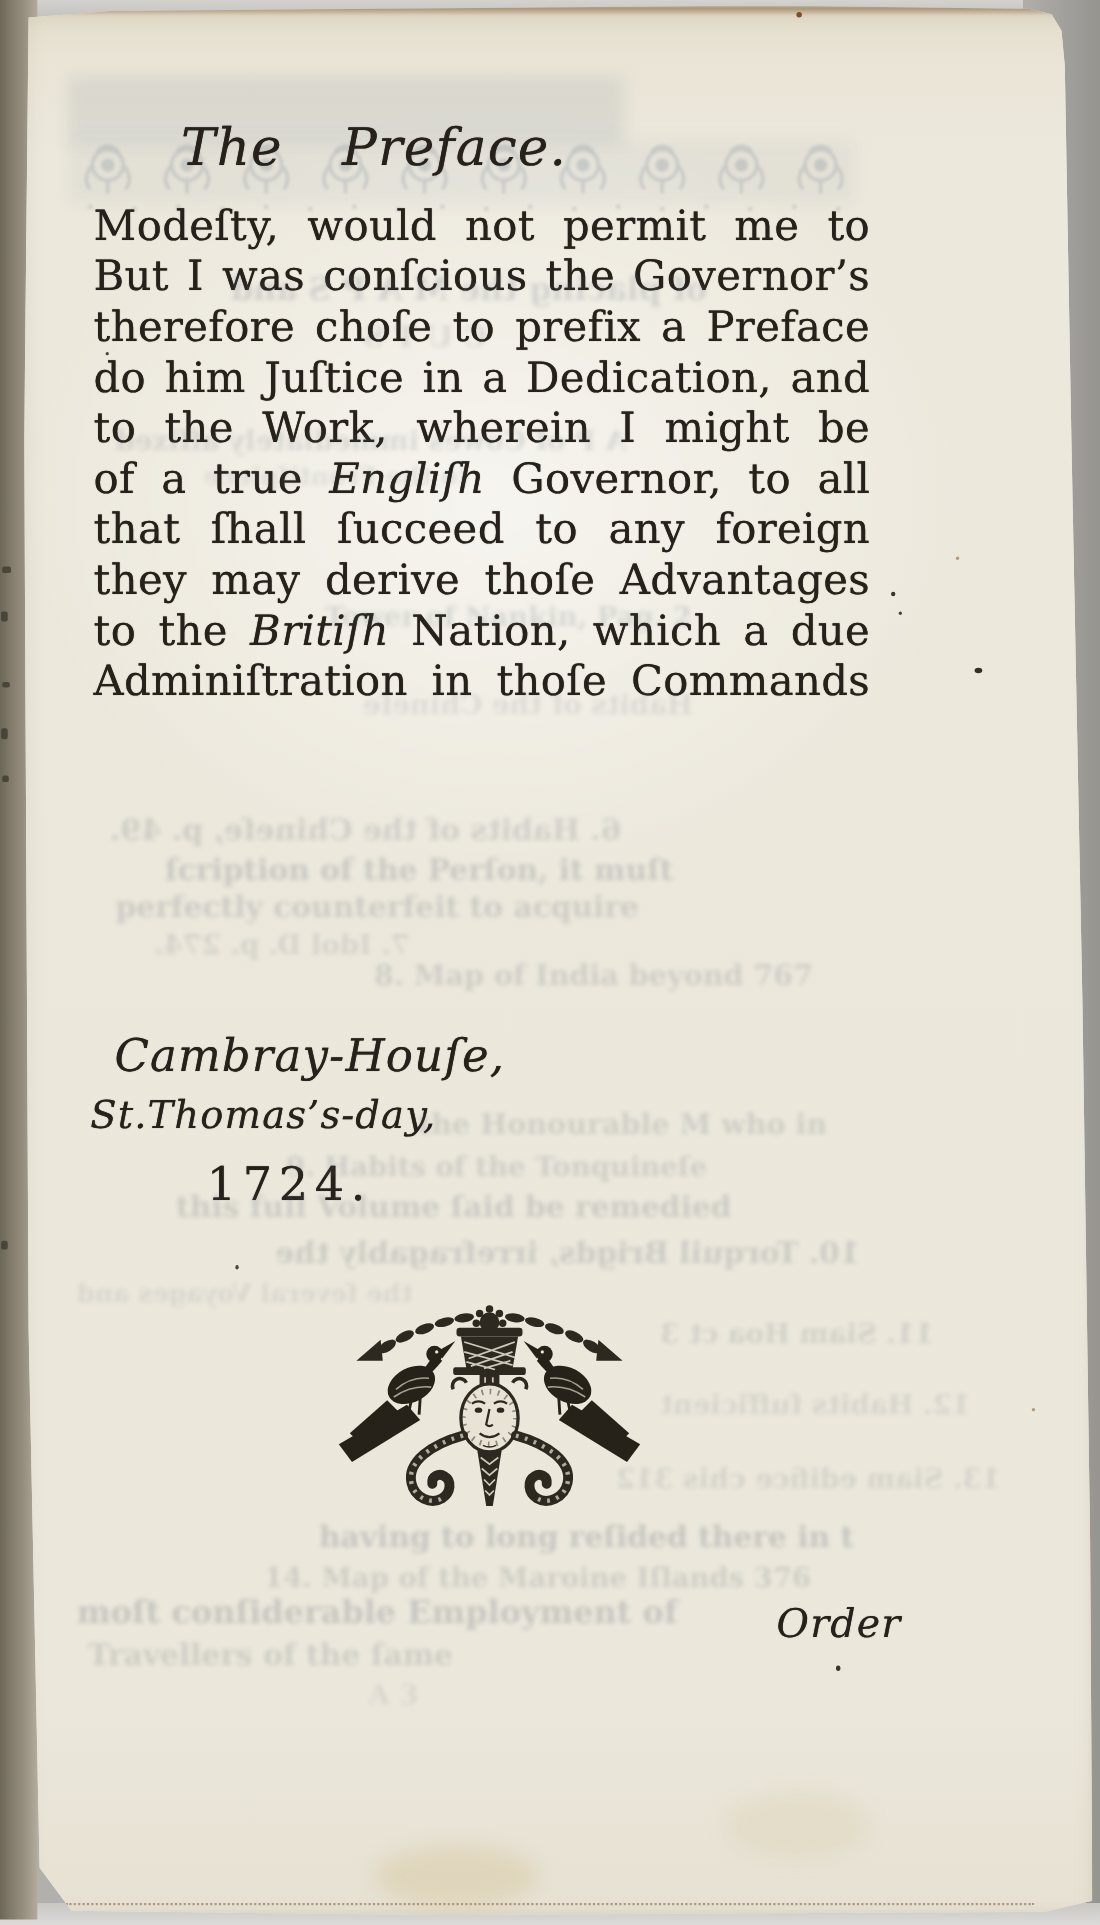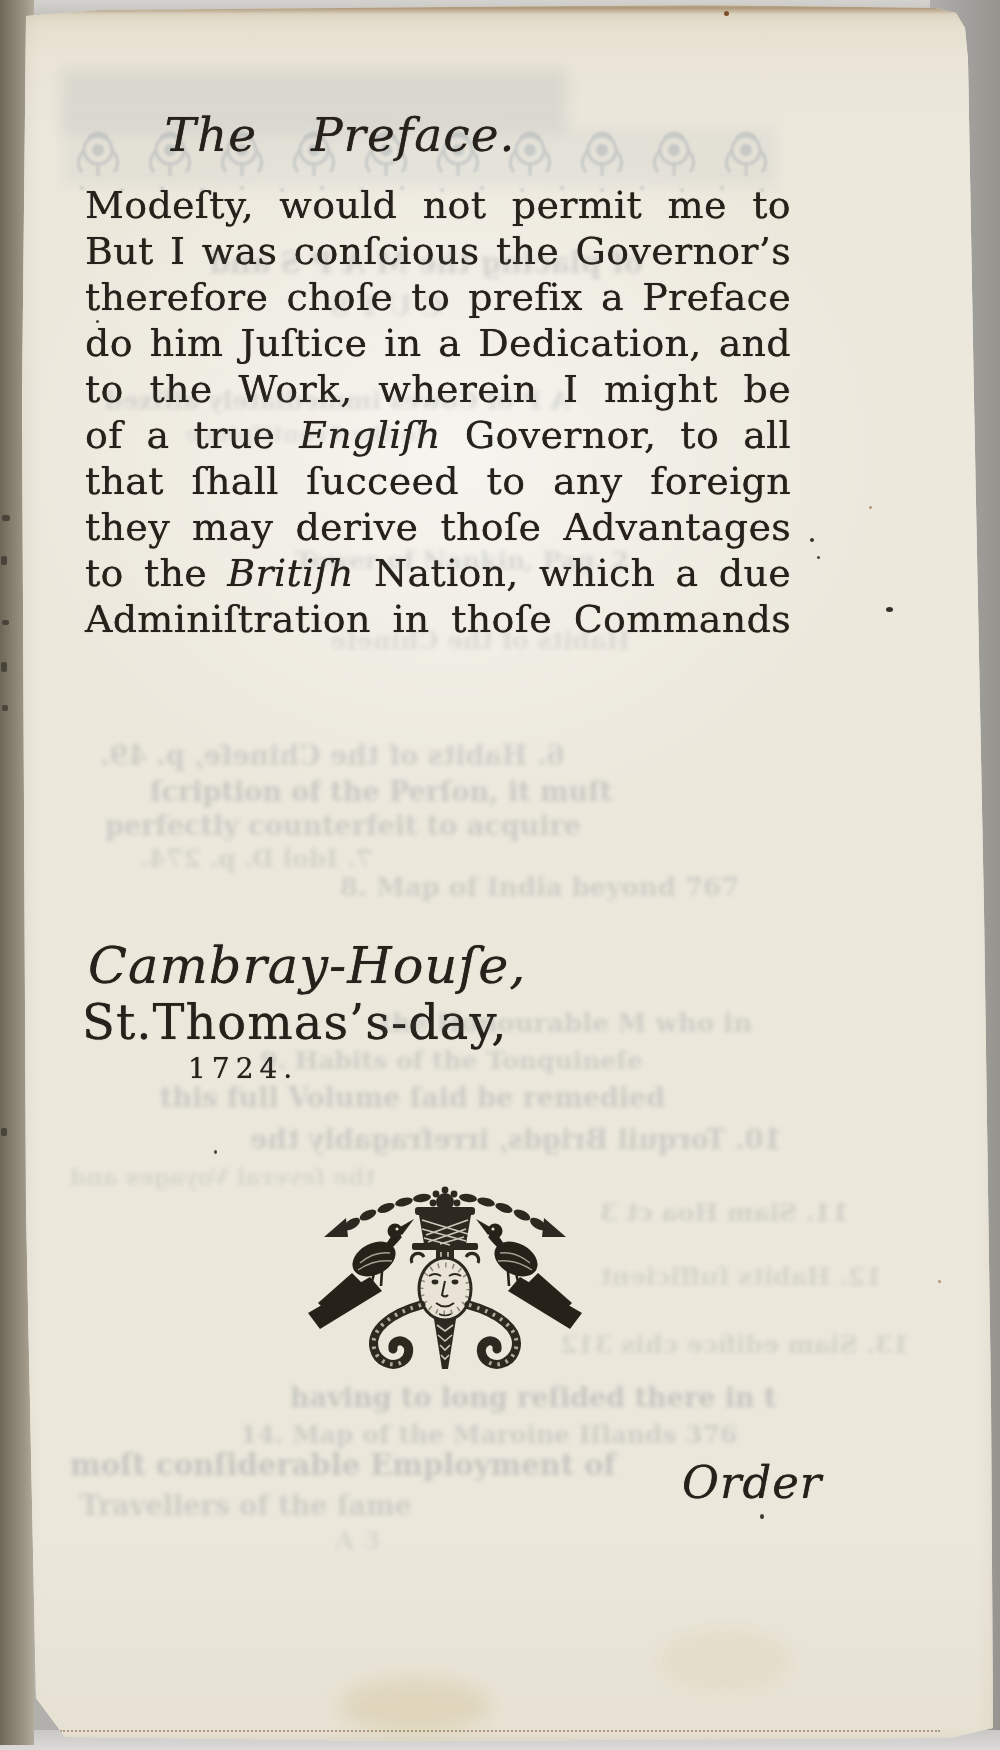--- a/index.html
+++ b/index.html
@@ -33,24 +33,24 @@
   .page-bottom-edge{position:absolute;left:60px;top:1730px;width:880px;height:0;
     border-top:2px dotted rgba(120,78,42,.5);}
   
   .ink{color:#26211a;text-shadow:0 0 .7px rgba(38,33,26,.85);}
   .title{position:absolute;left:140px;top:78px;width:400px;text-align:center;
     font-style:italic;font-size:47px;letter-spacing:1px;word-spacing:38px;margin-top:29px;}
   .body-par{position:absolute;left:85px;top:182px;width:706px;font-size:38px;letter-spacing:.3px;}
   .bline{height:46px;line-height:46px;text-align:justify;text-align-last:justify;white-space:nowrap;}
   .bline.last{text-align-last:left;}
   .it{font-style:italic;}
-  .date-place{position:absolute;left:88px;top:936px;font-style:italic;font-size:51px;letter-spacing:1px;}
-  .date-day{position:absolute;left:82px;top:994px;font-size:48px;letter-spacing:1px;}
-  .date-year{position:absolute;left:188px;top:1052px;font-size:28px;letter-spacing:6px;}
-  .catchword{position:absolute;left:682px;top:1456px;font-style:italic;font-size:45px;letter-spacing:1px;}
+  .date-place{position:absolute;left:104px;top:936px;font-style:italic;font-size:41px;letter-spacing:1px;}
+  .date-day{position:absolute;left:82px;top:994px;font-style:italic;font-size:35px;letter-spacing:1px;}
+  .date-year{position:absolute;left:188px;top:1052px;font-size:42px;letter-spacing:6px;}
+  .catchword{position:absolute;left:706px;top:1456px;font-style:italic;font-size:36px;letter-spacing:1px;}
   
   .ghost{position:absolute;font-weight:700;color:#5d6a76;filter:blur(2px);
     white-space:nowrap;pointer-events:none;}
   .ghost.mir{transform:scale(-1,1);}
   .ghostband{position:absolute;background:rgba(150,160,168,.20);filter:blur(7px);}
   .ghostband.b2{background:rgba(150,160,168,.10);}
   .ghost-row{position:absolute;left:62px;top:128px;width:716px;height:66px;opacity:.30;filter:blur(1.3px);}
   
   .ornament{position:absolute;left:300px;top:1185px;width:290px;height:212px;}
   

